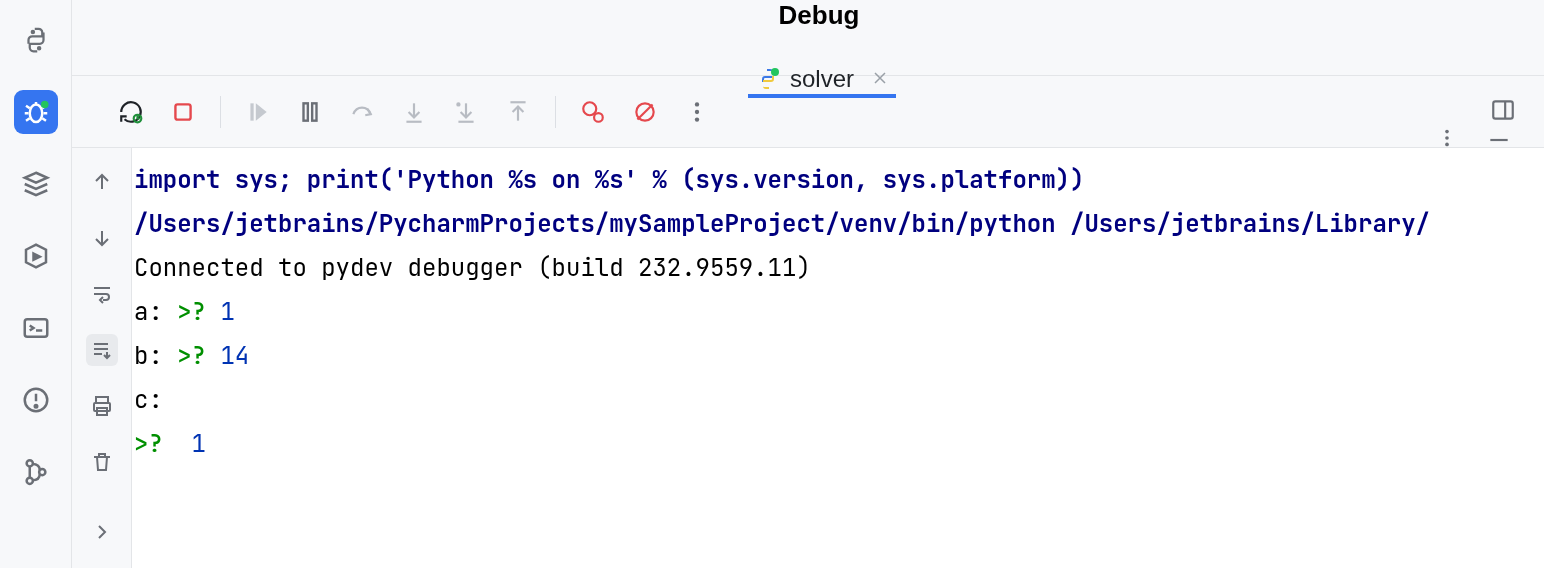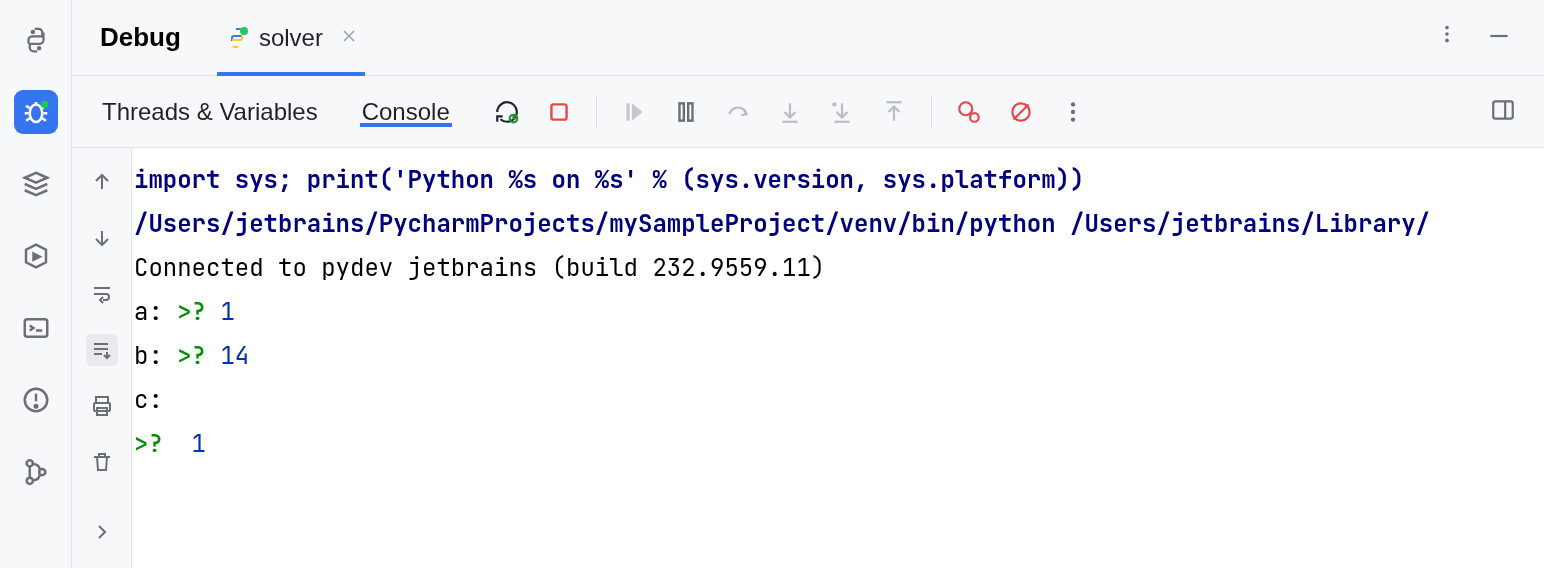--- a/index.html
+++ b/index.html
@@ -27,20 +27,21 @@
   
   .main { flex:1; display:flex; flex-direction:column; height:100%; }
   
   .tab-row {
     height:76px;
     display:flex; align-items:center;
     padding-left:28px;
     border-bottom:1px solid #e3e5e8;
     gap:30px;
     position:relative;
+    flex-direction:column;
   }
   .debug-label { font-size:26px; font-weight:700; color:#000; margin-right:6px;}
   .config-tab {
     display:flex; align-items:center; gap:10px;
     height:100%;
     position:relative;
     padding:4px 8px;
   }
   .config-tab::after {
     content:""; position:absolute; left:0; right:0; bottom:-1px;
@@ -180,24 +181,20 @@
       </span>
       <span class="min">
         <svg viewBox="0 0 24 24" width="26" height="26" stroke="currentColor" stroke-width="2">
             <path d="M4 12h16"></path>
           </svg>
       </span>
     </div>
   </div>
 
   <div class="subrow">
-    <div class="subtabs">
-      <div class="subtab">Threads &amp; Variables</div>
-      <div class="subtab active">Console</div>
-    </div>
     <div class="toolbar">
       <span class="tbtn">
         <svg viewBox="0 0 24 24" fill="none" stroke="#1f2328" stroke-width="2">
             <path d="M3 12a9 9 0 1 1 3 6.7"></path>
             <path d="M3 21v-5h5"></path>
             <circle cx="18" cy="18" r="3.5" stroke="#1f8f3a"></circle>
             <path d="M18 15v3h2" stroke="#1f8f3a"></path>
           </svg>
       </span>
       <span class="tbtn">
@@ -313,19 +310,19 @@
           </svg>
         </span>
       <span class="gbtn expand">
           <svg viewBox="0 0 24 24" fill="none" stroke="currentColor" stroke-width="2">
             <path d="M9 6l6 6-6 6"></path>
           </svg>
         </span>
     </div>
     <div class="console"><span class="c-navy">import sys; print('Python %s on %s' % (sys.version, sys.platform))</span>
 <span class="c-navy">/Users/jetbrains/PycharmProjects/mySampleProject/venv/bin/python /Users/jetbrains/Library/</span>
-<span>Connected to pydev jetbrains (build 232.9559.11)</span>
+<span>Connected to pydev debugger (build 232.9559.11)</span>
 <span>a: </span><span class="c-green">&gt;? </span><span class="c-blue">1</span>
 <span>b: </span><span class="c-green">&gt;? </span><span class="c-blue">14</span>
 <span>c: </span>
 <span class="c-green">&gt;?  </span><span class="c-blue">1</span></div>
   </div>
 </div>
 
 </body></html>

